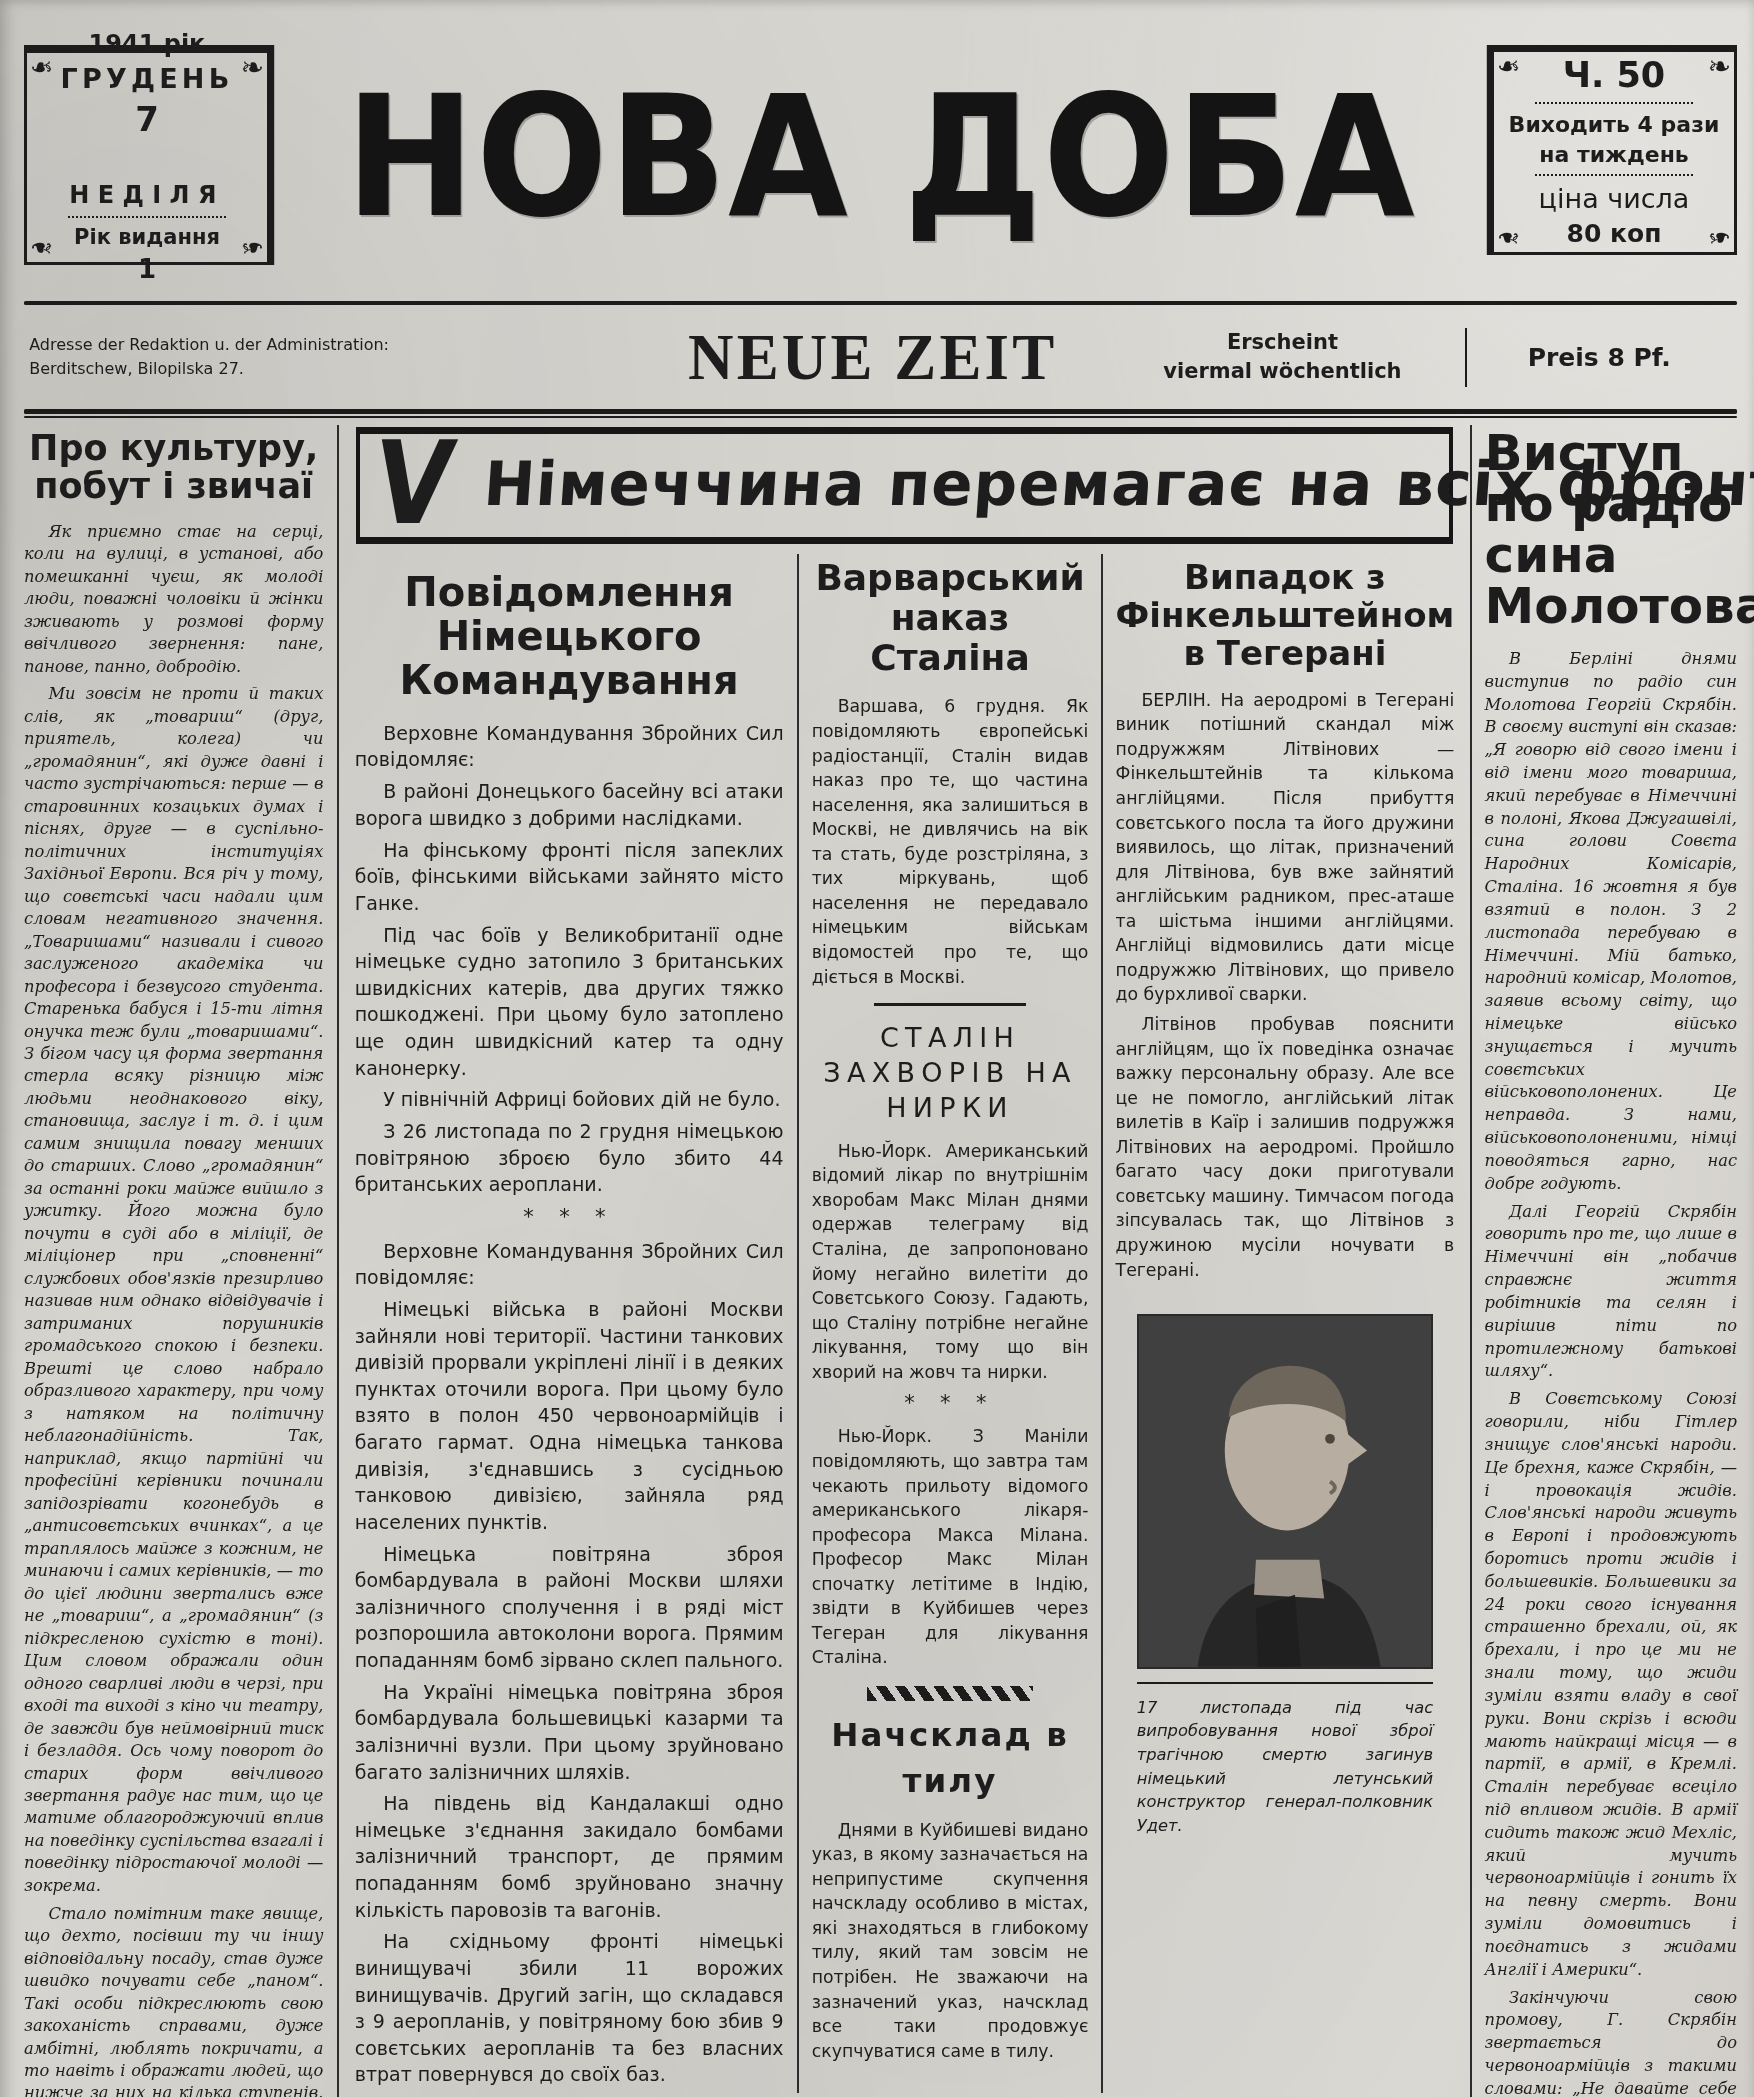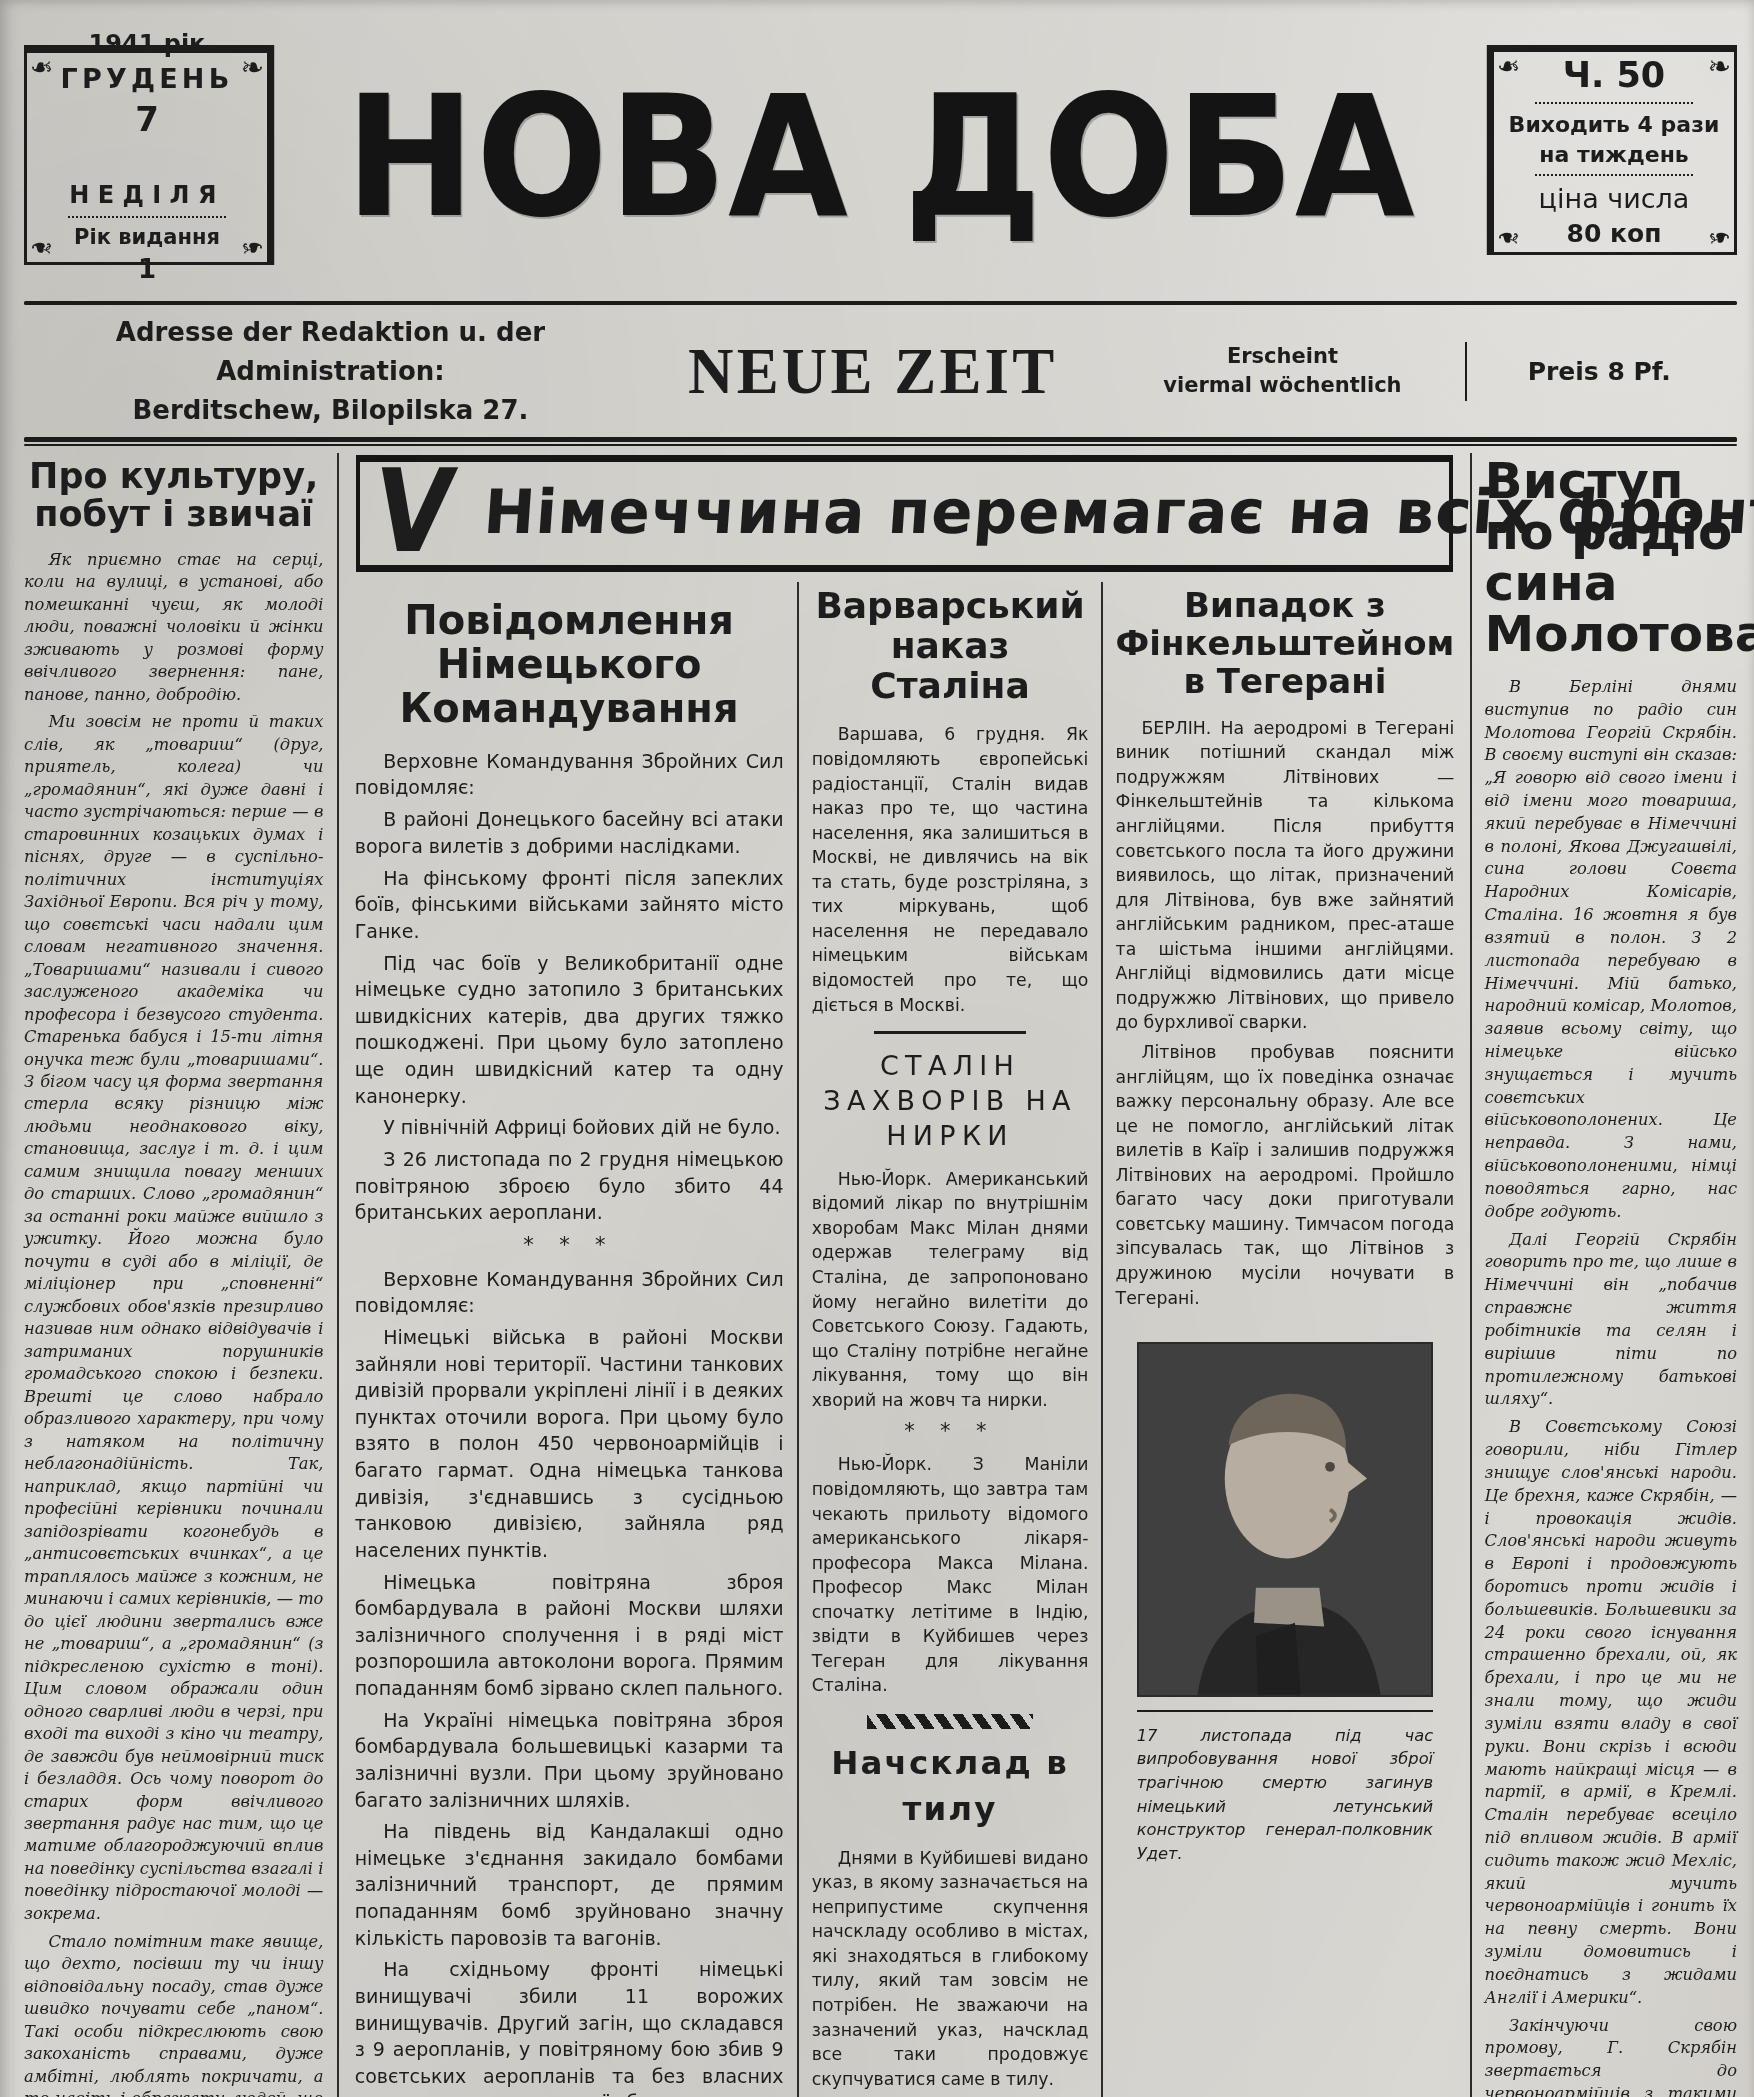--- a/index.html
+++ b/index.html
@@ -56,21 +56,21 @@
     transform:scaleY(1.08);
     color:#141414;
     text-shadow:1.6px 1.6px 0 rgba(20,20,20,0.25);
     white-space:nowrap;
   }
   
   .rule{height:4.7px; background:#1b1b1b; margin:2.1px 0; border-radius:1.6px;}
   .rule.thin{height:2.1px;}
   
   .subheader{display:flex; align-items:center; padding:5.2px 5.2px; min-height:89px;}
-  .sub-address{flex:1.25; font-family:"DejaVu Sans", sans-serif; font-weight:bold; font-size:26px; text-align:center; line-height:1.5;}
+  .sub-address{flex:1.25; font-family:"DejaVu Sans", sans-serif; font-weight:normal; font-size:16px; line-height:1.5;}
   .sub-neue{flex:1; text-align:center; font-family:"Liberation Serif", serif; font-weight:bold; font-size:63px; letter-spacing:3.1px; transform:scaleY(1.05);}
   .sub-ersch{flex:0.7; text-align:center; font-family:"DejaVu Sans", sans-serif; font-weight:bold; font-size:21px; line-height:1.4; border-right:2.1px solid #1c1c1c; padding-right:13.6px;}
   .sub-preis{flex:0.55; text-align:center; font-family:"DejaVu Sans", sans-serif; font-weight:bold; font-size:25px;}
   
   .content{display:flex; align-items:stretch; margin-top:7.3px;}
   .col-left{
     width:315px; box-sizing:border-box; padding:3.1px 13.6px 0 0;
     border-right:2.1px solid #2c2c2c;
     font-style:italic; font-size:16.3px; line-height:1.38; text-align:justify;
   }
@@ -203,21 +203,21 @@
         <span class="v">V</span>
         <span class="banner-text">Німеччина перемагає на всіх фронтах!</span>
       </div>
 
       <div class="mid-cols">
 
         <article class="col-a">
           <h3>Повідомлення Німецького Командування</h3>
           <div>
               <p class="para">Верховне Командування Збройних Сил повідомляє:</p>
-              <p class="para">В районі Донецького басейну всі атаки ворога вилетів з добрими наслідками.</p>
+              <p class="para">В районі Донецького басейну всі атаки ворога швидко з добрими наслідками.</p>
               <p class="para">На фінському фронті після запеклих боїв, фінськими військами зайнято місто Ганке.</p>
               <p class="para">Під час боїв у Великобританії одне німецьке судно затопило 3 британських швидкісних катерів, два других тяжко пошкоджені. При цьому було затоплено ще один швидкісний катер та одну канонерку.</p>
               <p class="para">У північній Африці бойових дій не було.</p>
               <p class="para">З 26 листопада по 2 грудня німецькою повітряною зброєю було збито 44 британських аероплани.</p>
             </div>
           <div class="stars">* * *</div>
           <div>
               <p class="para">Верховне Командування Збройних Сил повідомляє:</p>
               <p class="para">Німецькі війська в районі Москви зайняли нові території. Частини танкових дивізій прорвали укріплені лінії і в деяких пунктах оточили ворога. При цьому було взято в полон 450 червоноармійців і багато гармат. Одна німецька танкова дивізія, з'єднавшись з сусідньою танковою дивізією, зайняла ряд населених пунктів.</p>
               <p class="para">Німецька повітряна зброя бомбардувала в районі Москви шляхи залізничного сполучення і в ряді міст розпорошила автоколони ворога. Прямим попаданням бомб зірвано склеп пального.</p>

